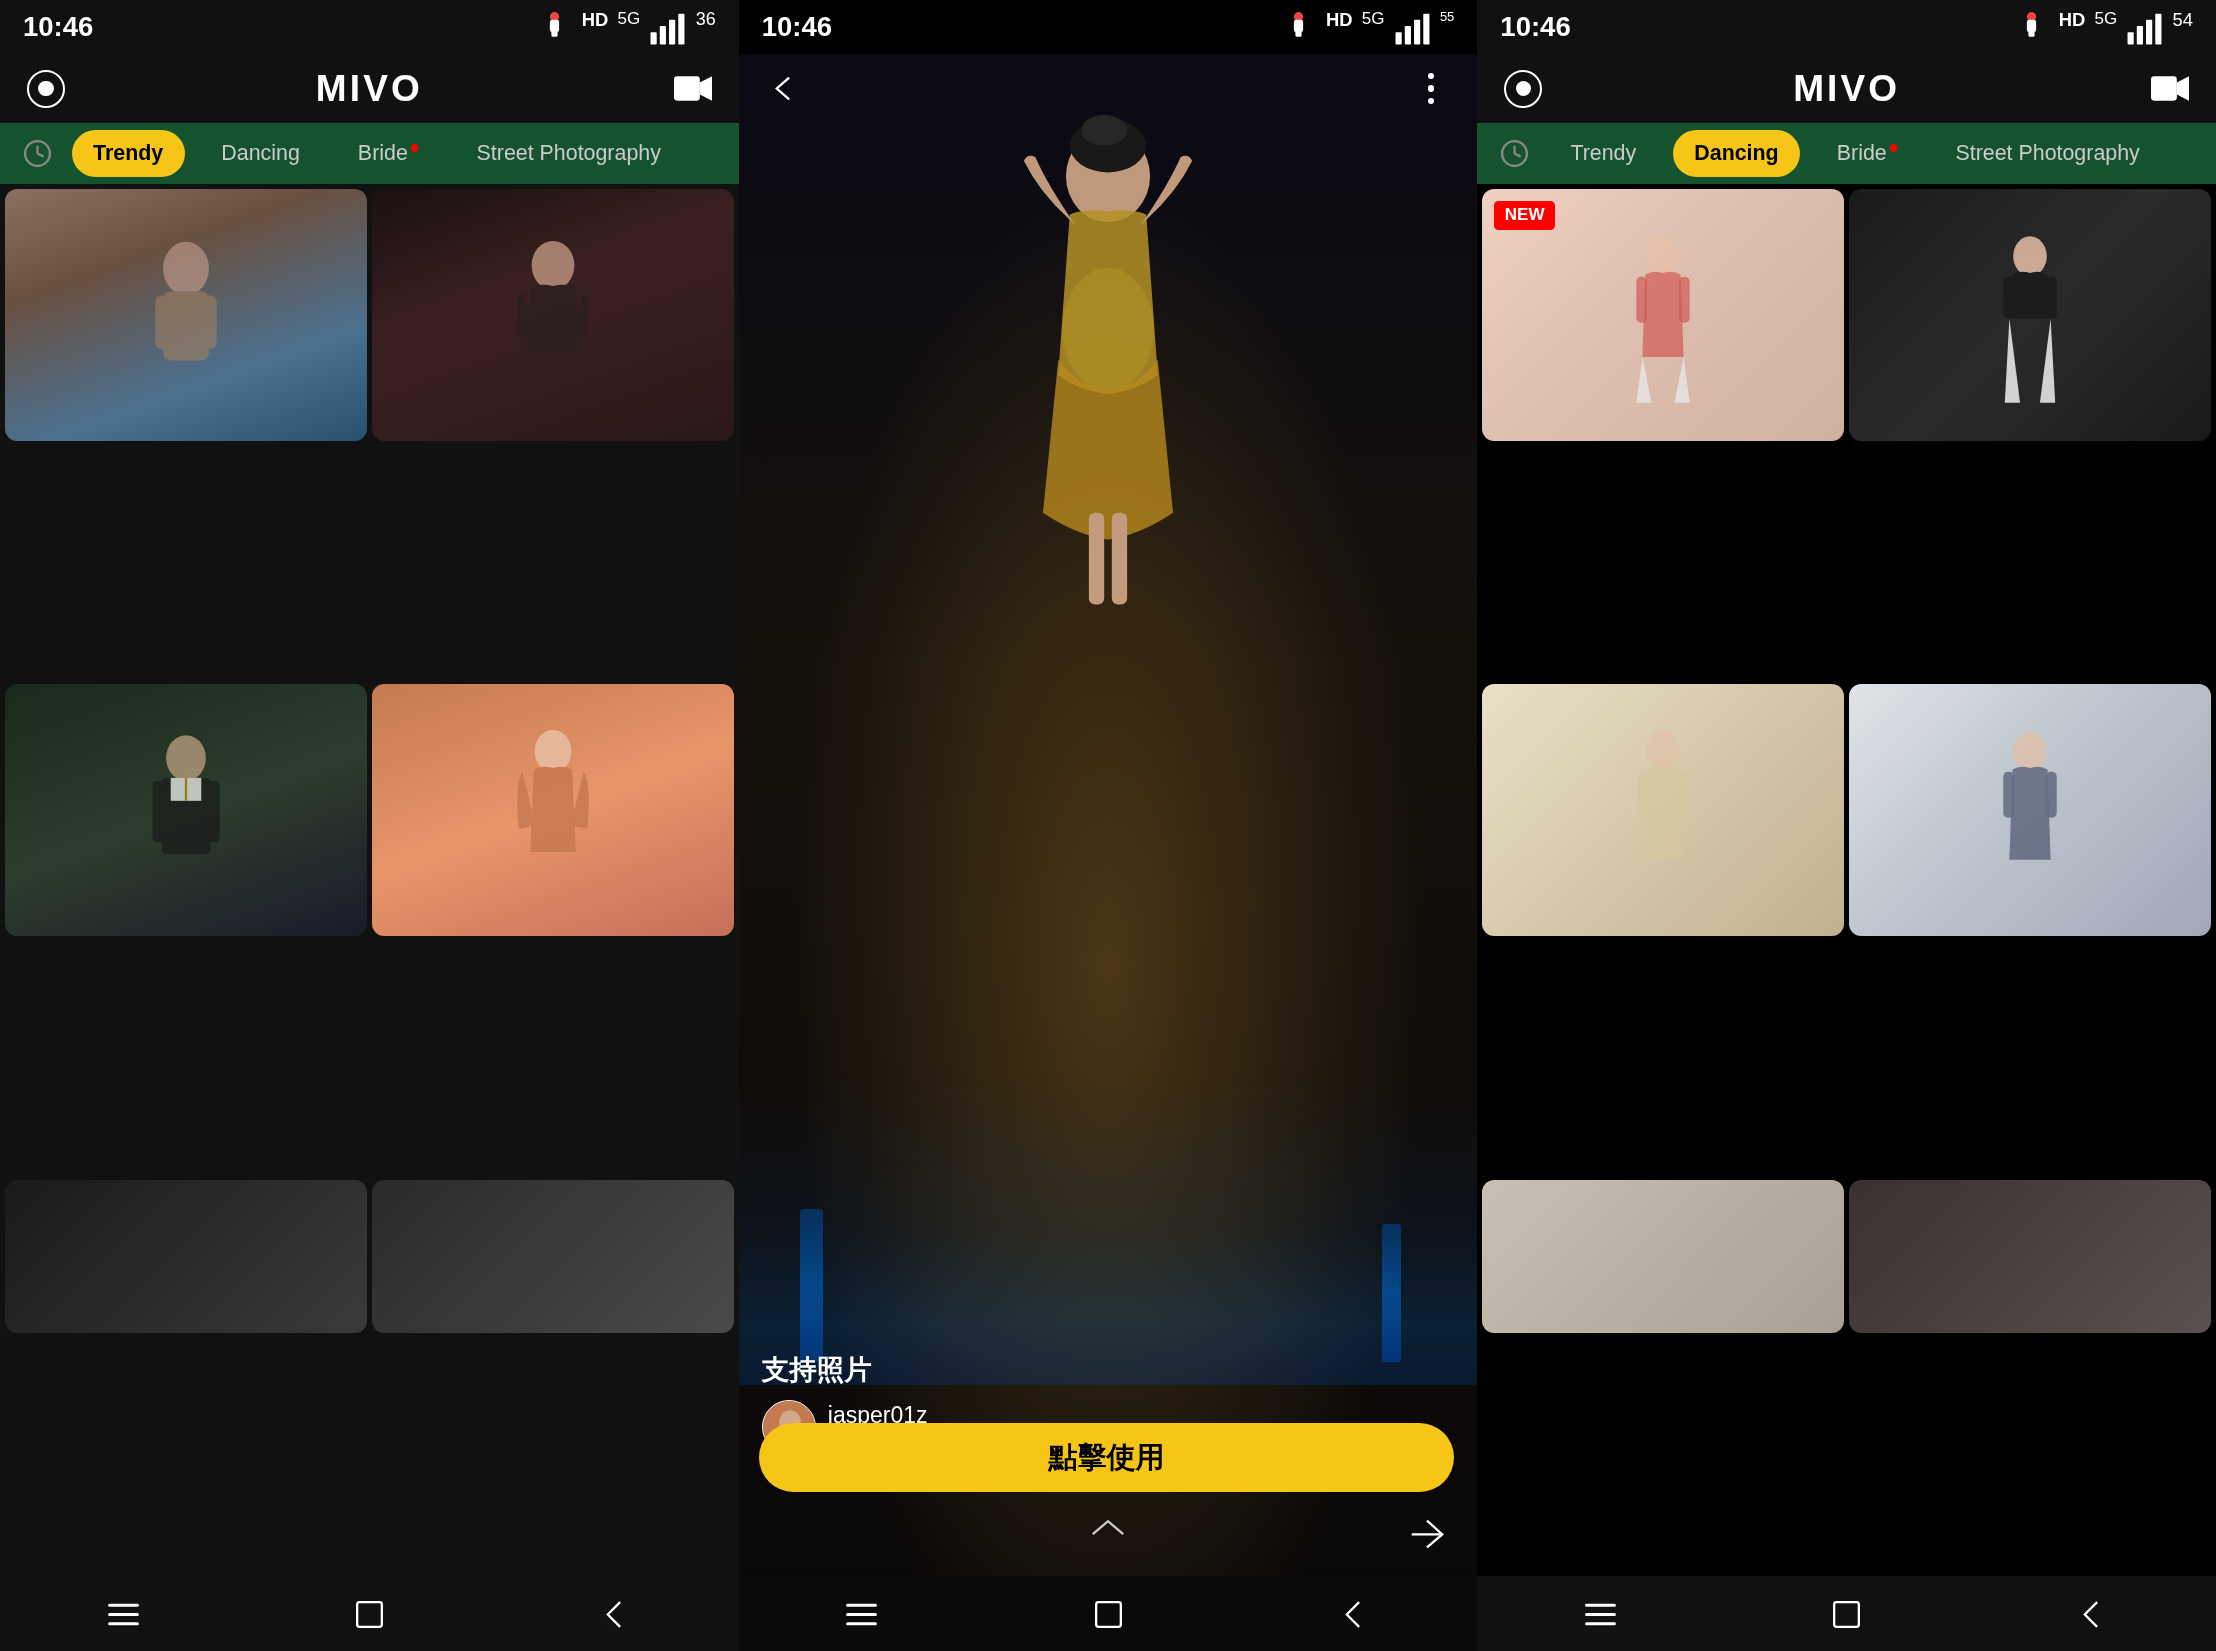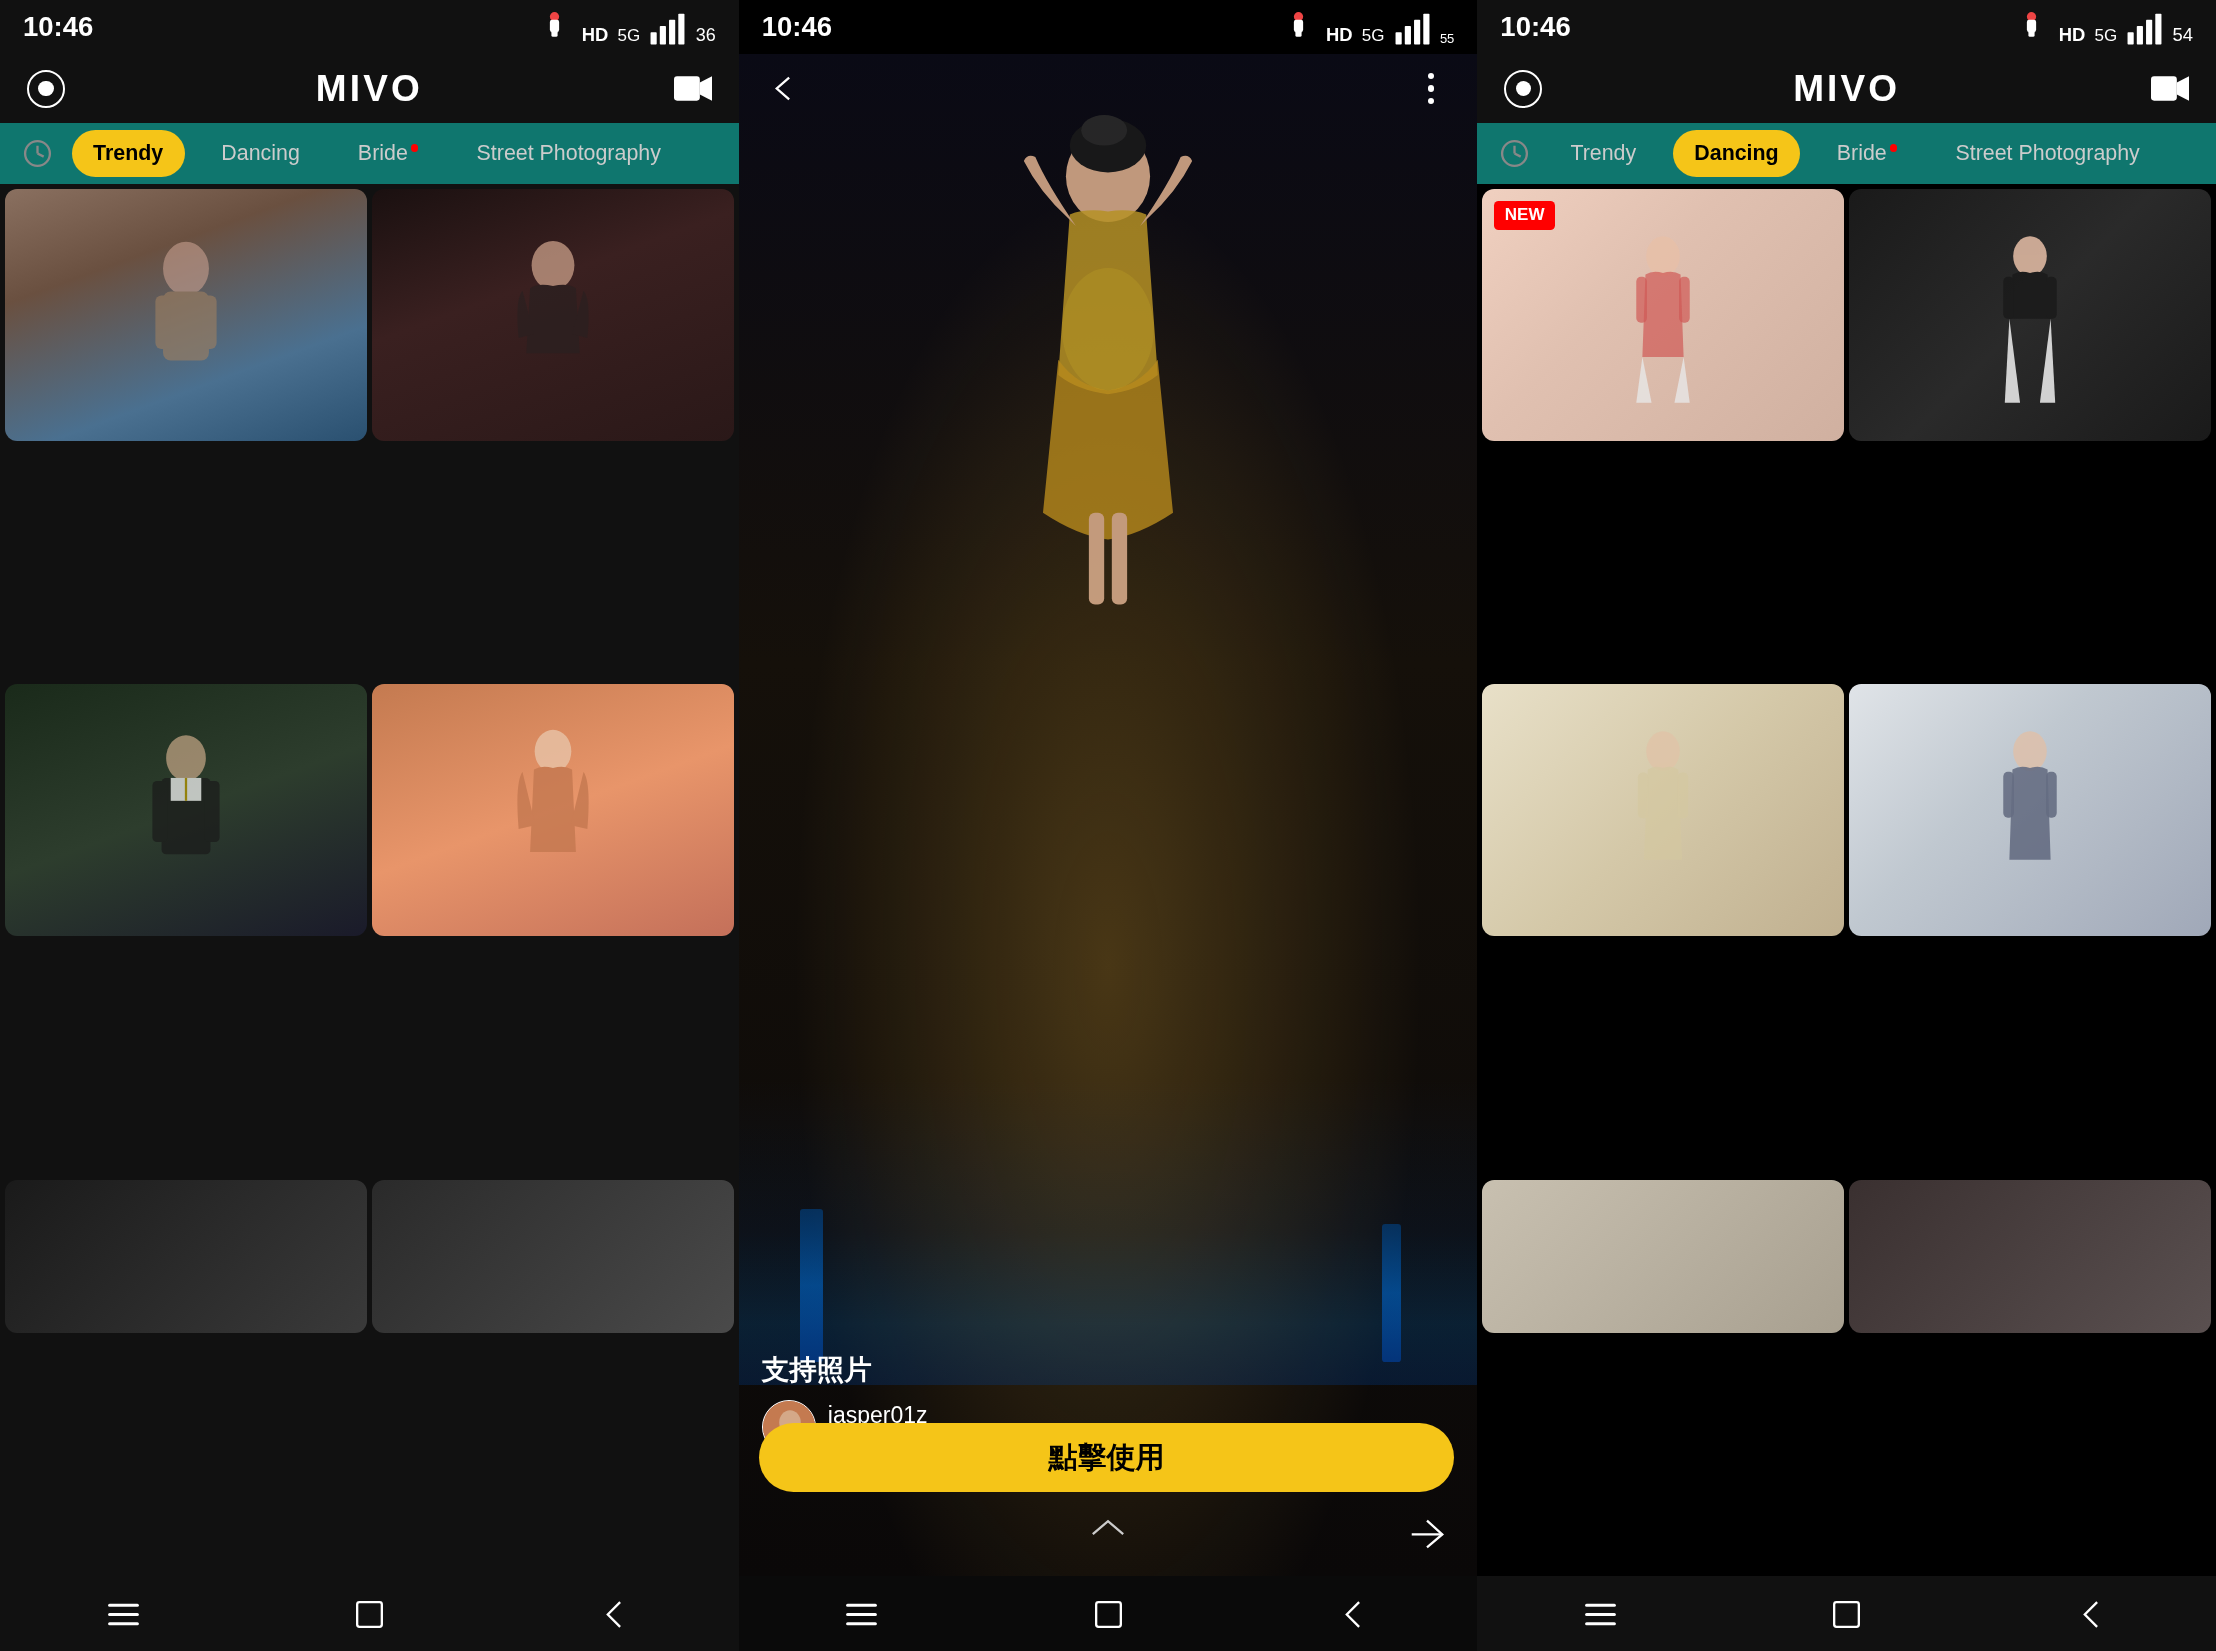--- a/index.html
+++ b/index.html
@@ -40,21 +40,21 @@
     .status-bar.dark {
       background: #000;
     }
     .status-time {
       font-size: 27.5px;
       font-weight: 600;
       color: #fff;
     }
     .status-icons {
       display: flex;
-      align-items: flex-end;
+      align-items: flex-start;
       gap: 9.2px;
     }
 
     
     .top-nav {
       height: 69px;
       display: flex;
       align-items: center;
       justify-content: space-between;
       padding: 0 23px;
@@ -90,21 +90,21 @@
       background: #fff;
     }
 
     
     .category-tabs {
       height: 61px;
       display: flex;
       align-items: center;
       gap: 15.3px;
       padding: 0 18.4px;
-      background: #0f766e;
+      background: #14532d;
       flex-shrink: 0;
       overflow: hidden;
     }
     .tab-item {
       padding: 10.7px 21.4px;
       border-radius: 31px;
       font-size: 21.4px;
       color: #ccc;
       white-space: nowrap;
       cursor: pointer;

